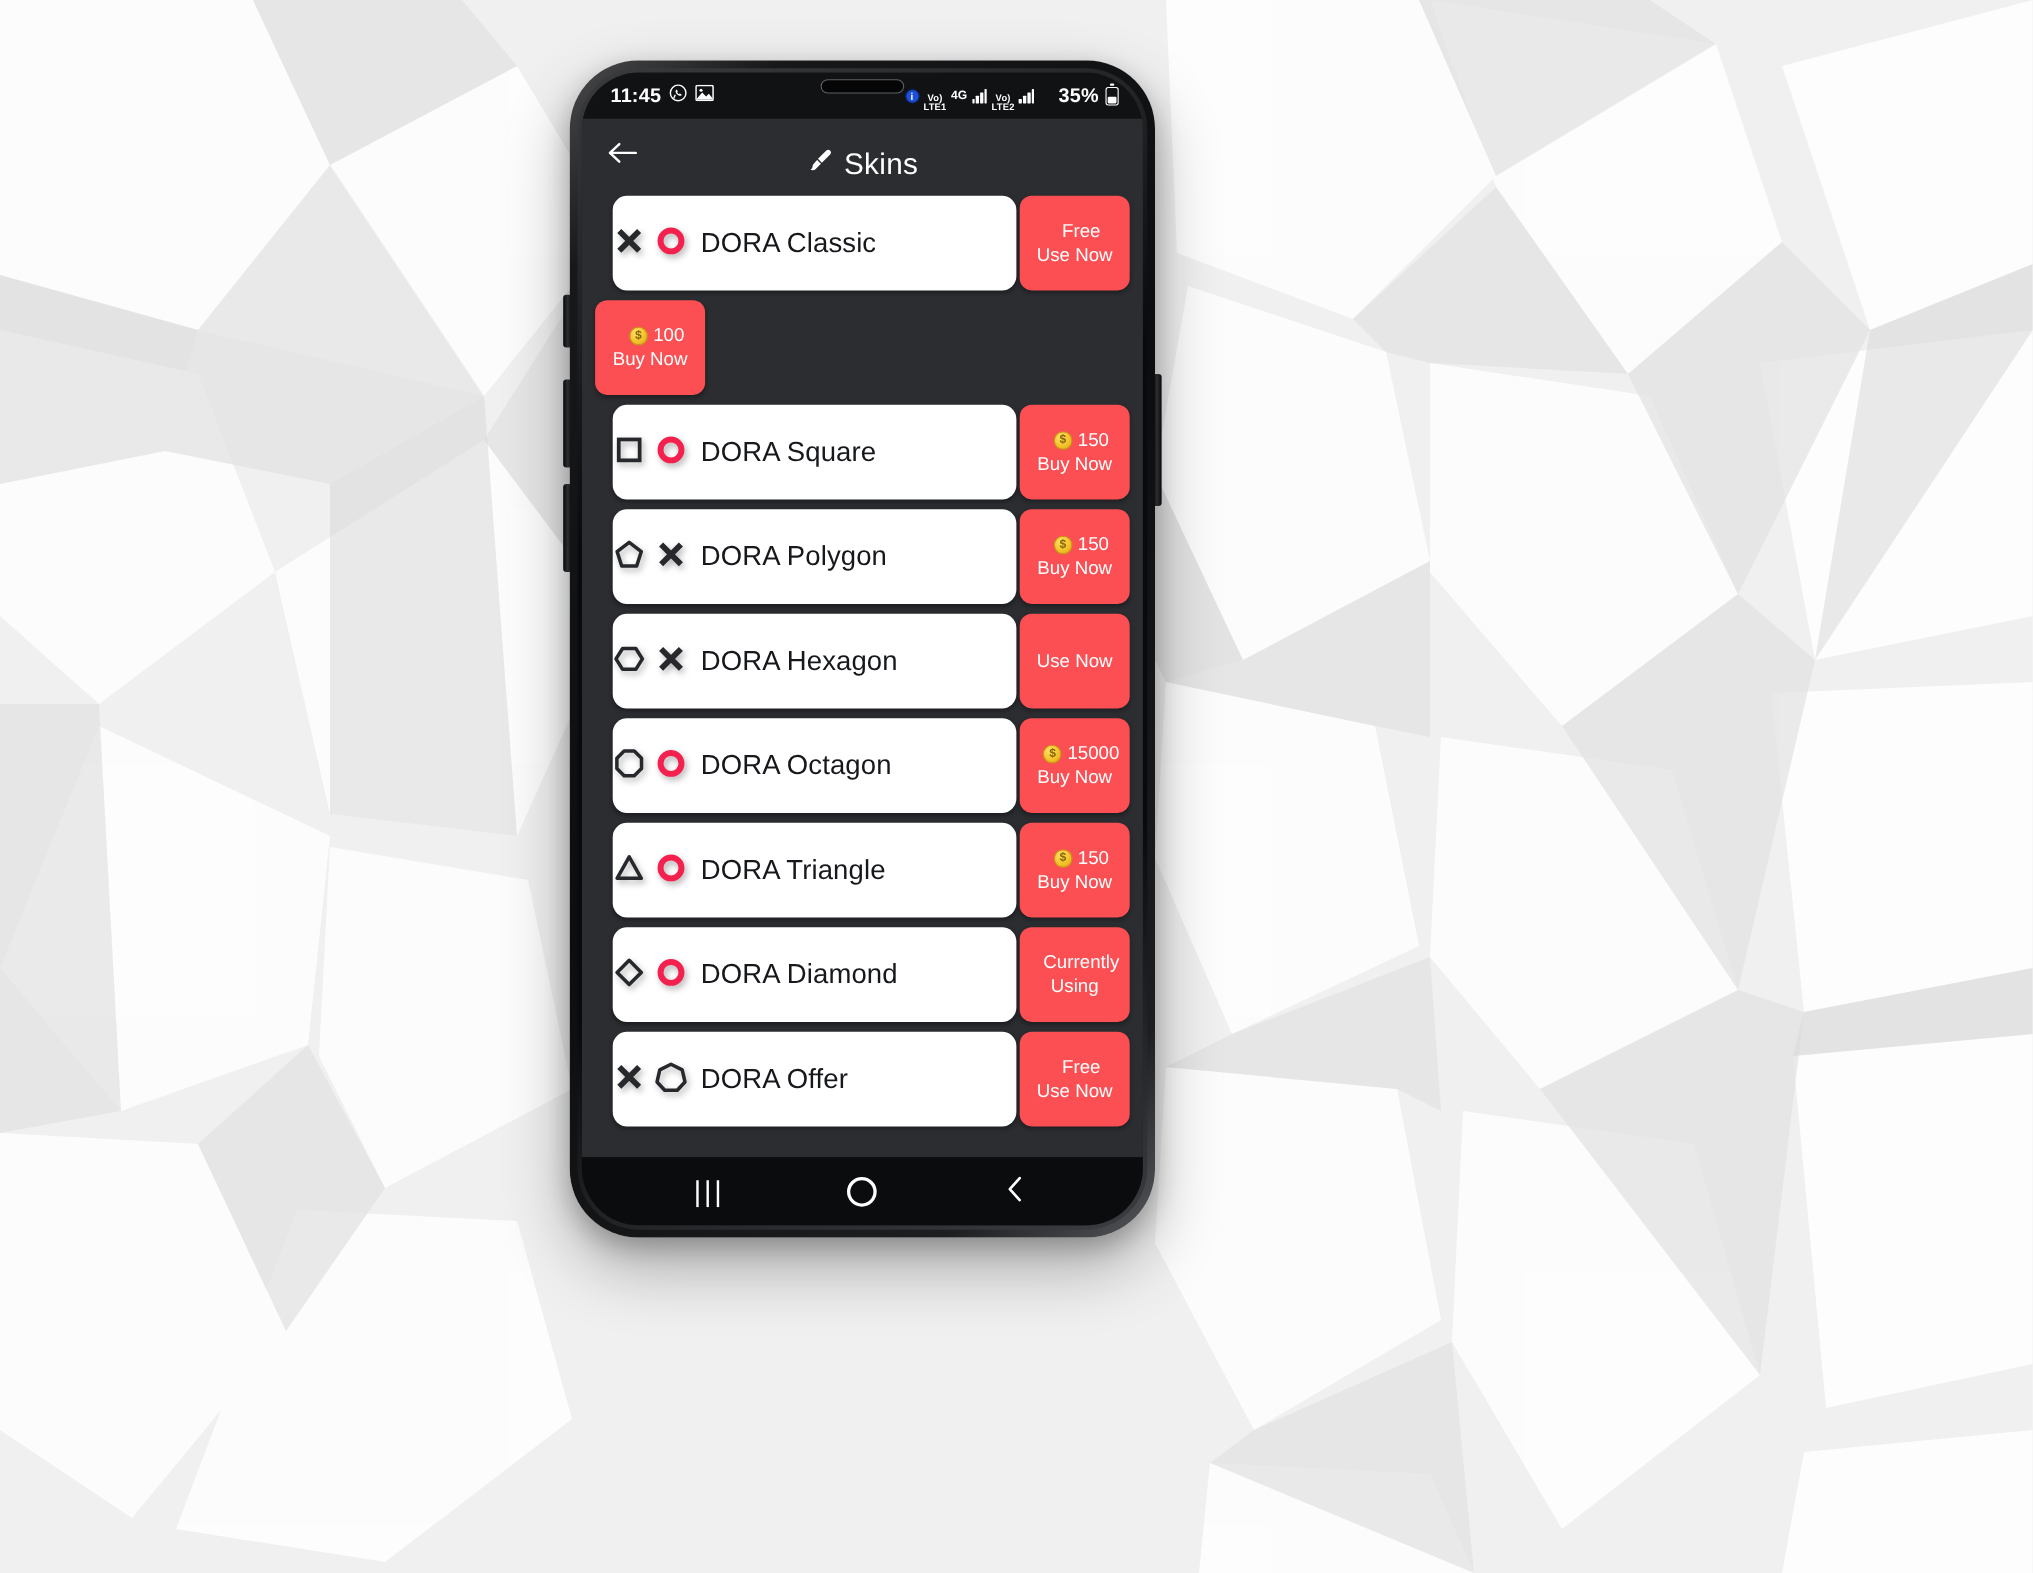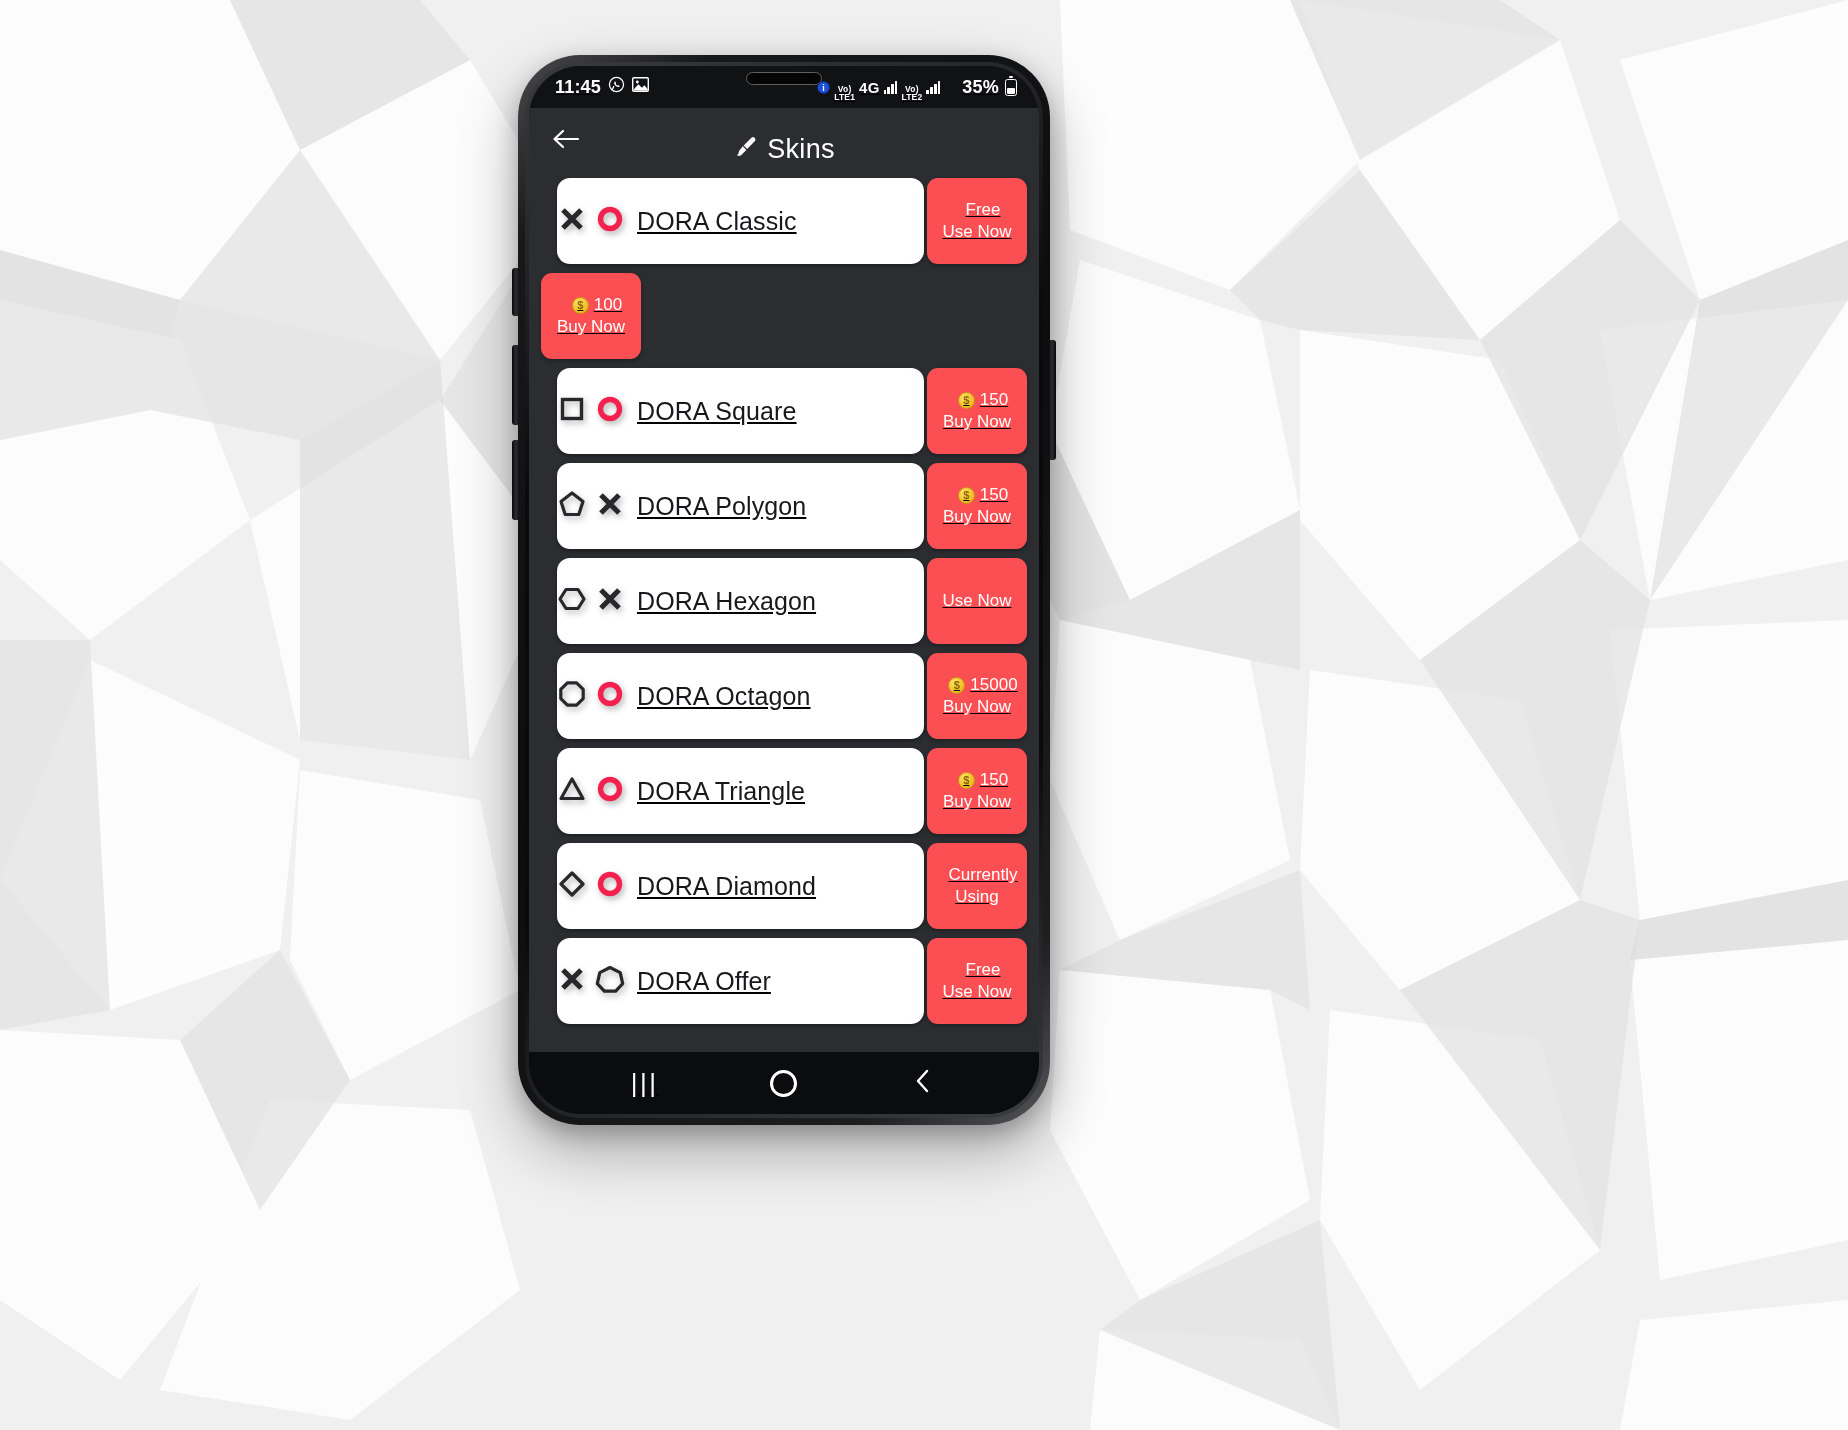--- a/index.html
+++ b/index.html
@@ -33,21 +33,20 @@
     background: linear-gradient(135deg, #4a4a4c 0%, #17181a 12%, #0c0d0f 50%, #1d1e20 88%, #55565a 100%);
     box-shadow: 0 26px 60px rgba(0,0,0,0.30), 0 8px 22px rgba(0,0,0,0.22);
     padding: 7px;
   }
   #phone-inner-ring {
     width: 100%;
     height: 100%;
     border-radius: 56px;
     background: linear-gradient(160deg, #3a3b3e, #0a0a0c 35%, #0a0a0c 70%, #3c3d41);
     padding: 4px;
-    text-decoration: underline;
   }
   #screen {
     position: relative;
     width: 100%;
     height: 100%;
     border-radius: 52px;
     background: #1f2125;
     overflow: hidden;
   }
 
@@ -99,21 +98,21 @@
     display: flex;
     flex-direction: column;
     align-items: center;
     line-height: 1;
     font-size: 8px;
     font-weight: bold;
     margin-top: 12px;
   }
   .sim .l1 { font-size: 8.5px; }
   .sim .l2 { font-size: 8.5px; }
-  .net-4g { font-size: 15px; font-weight: bold; line-height: 1; text-align: center; }
+  .net-4g { font-size: 11px; font-weight: bold; line-height: 1; text-align: center; }
   .bars { display: flex; align-items: flex-end; gap: 1.2px; height: 13px; }
   .bars i { display: block; width: 2.6px; background: #fff; border-radius: 0.5px; }
   .bars i:nth-child(1) { height: 4px; }
   .bars i:nth-child(2) { height: 6.5px; }
   .bars i:nth-child(3) { height: 9.5px; }
   .bars i:nth-child(4) { height: 13px; }
   #battery-pct { font-size: 18px; font-weight: bold; margin-left: 18px; }
   #battery-icon {
     width: 12px; height: 17px;
     border: 1.6px solid #fff;

